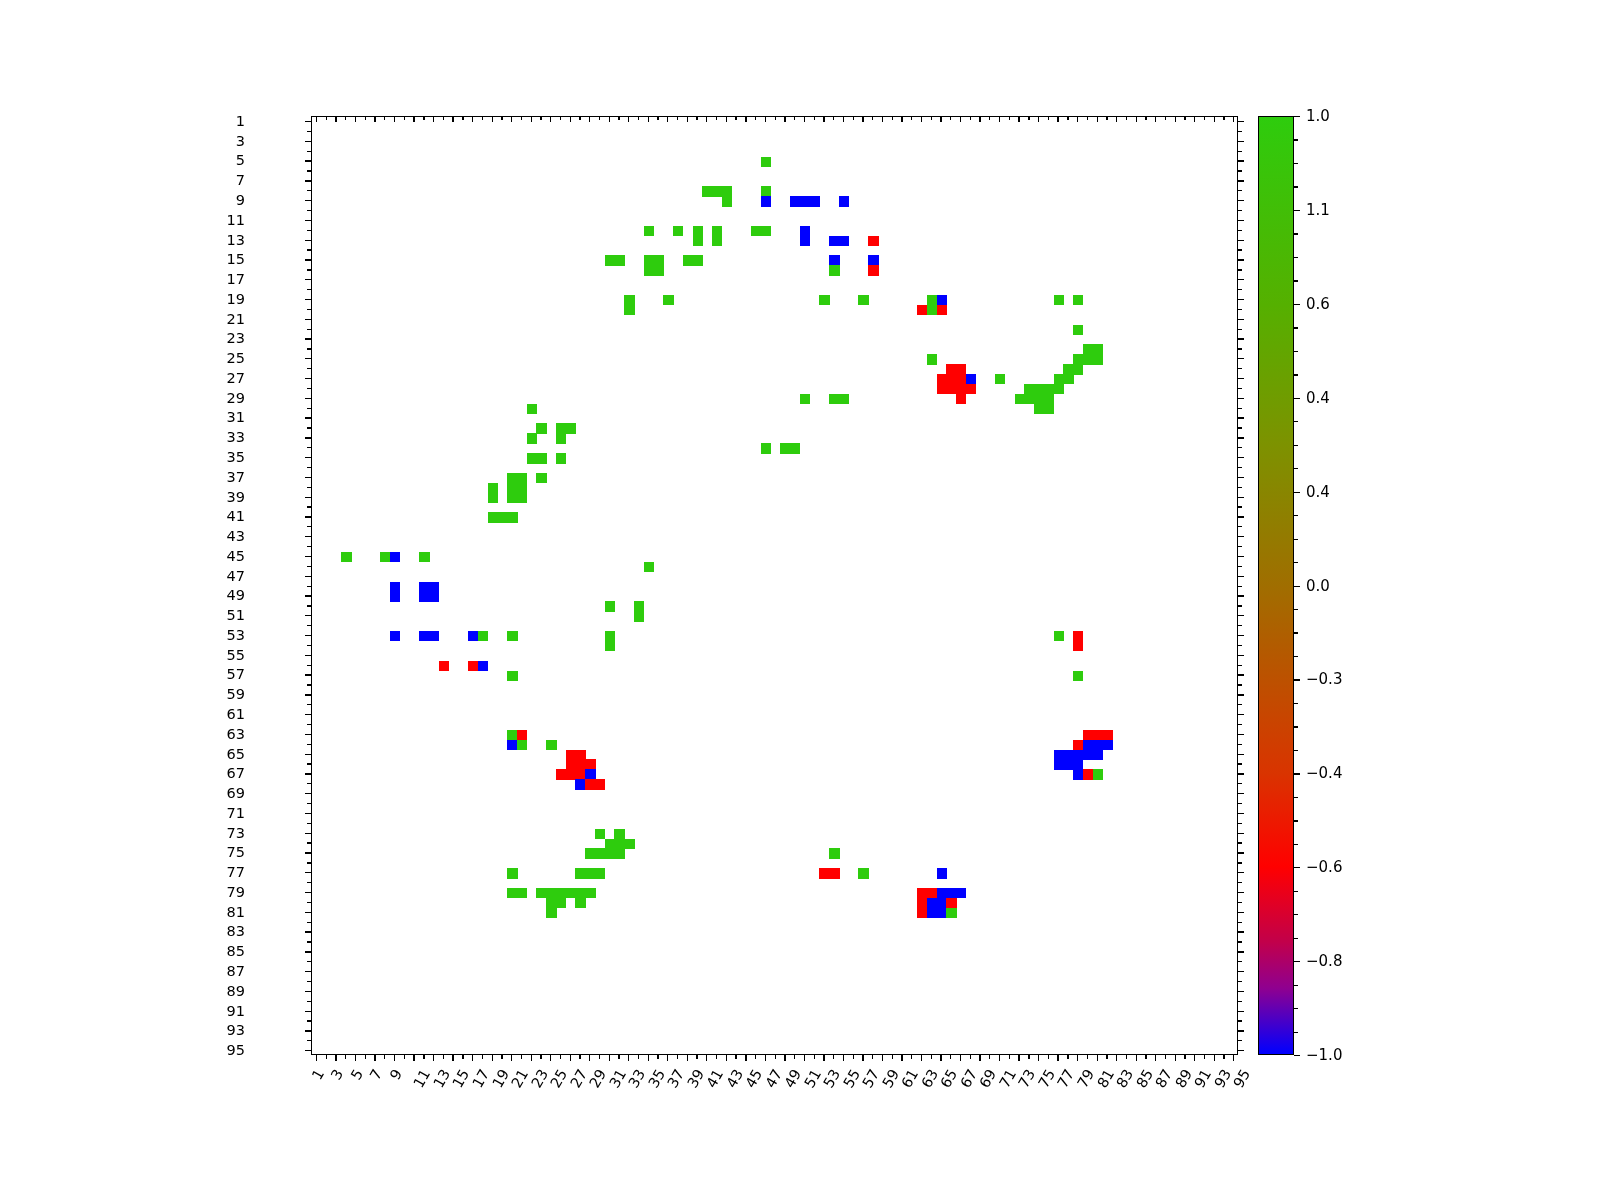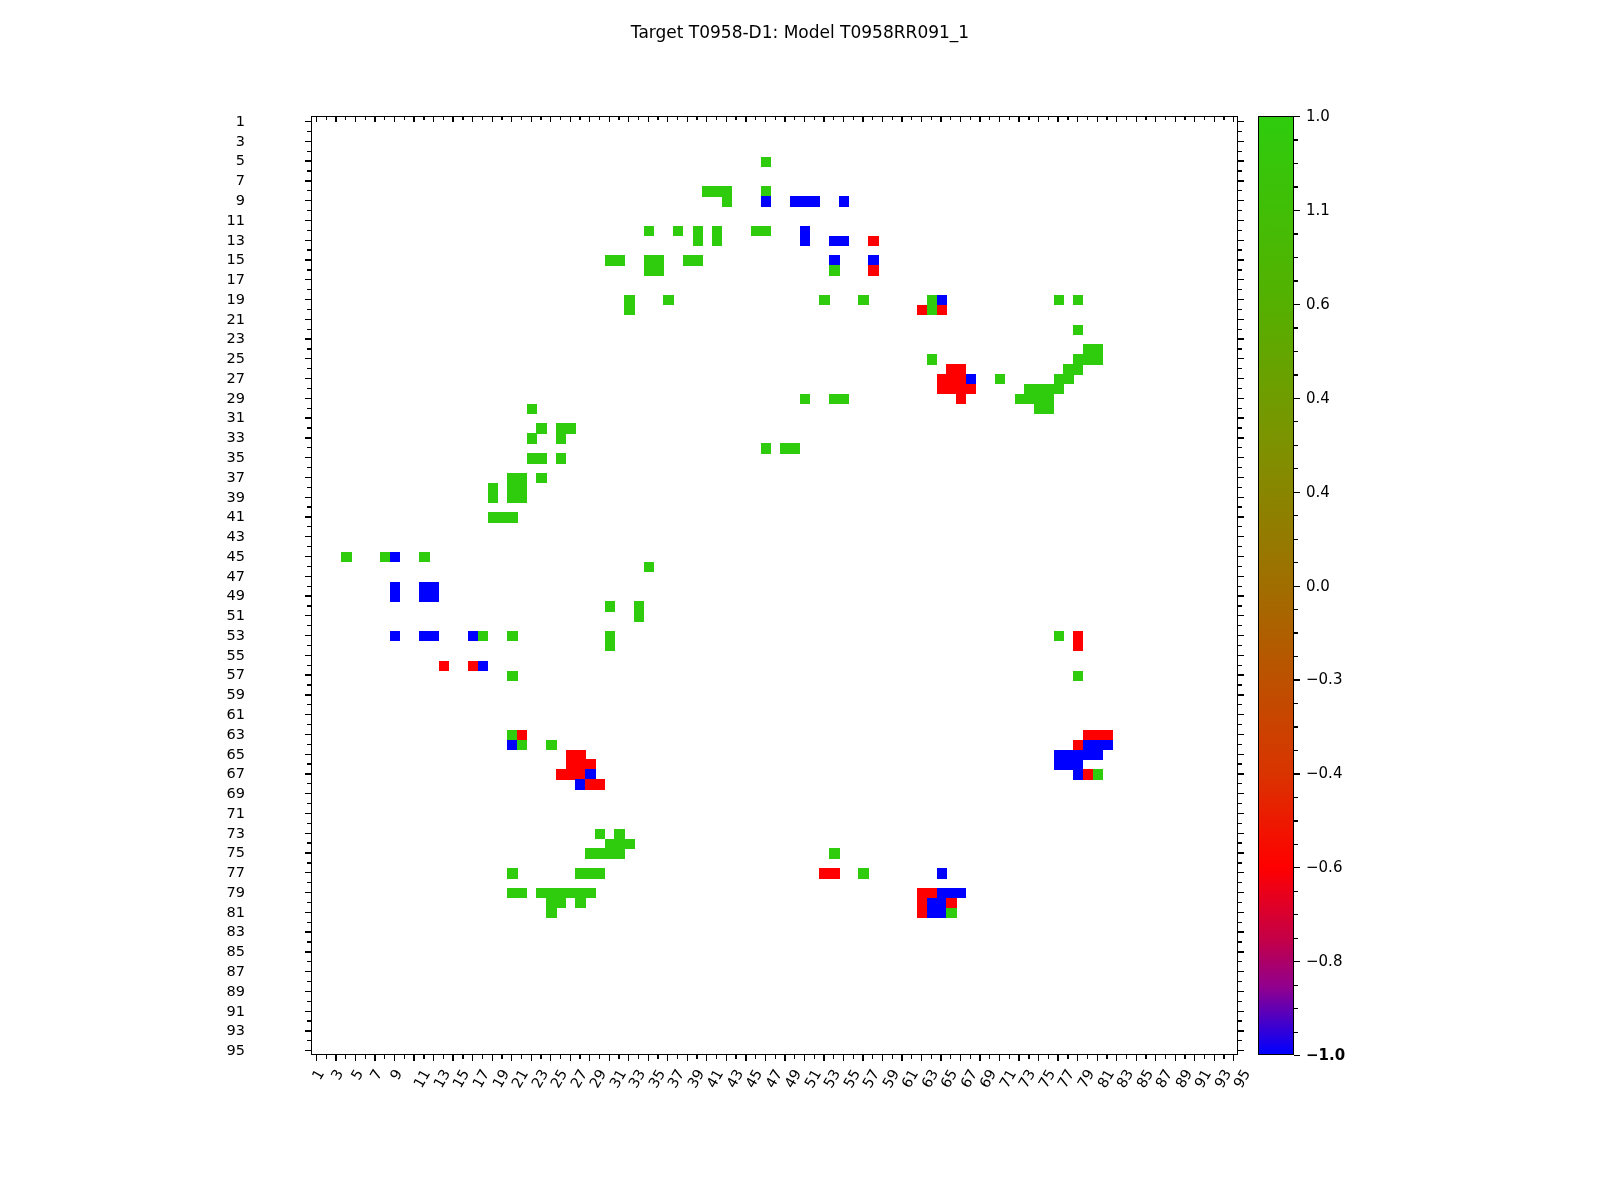--- a/index.html
+++ b/index.html
@@ -42,21 +42,20 @@
   .cb-tk{position:absolute;left:36px;width:6px;height:1.3px;background:#000;}
   .cb-tk.mn{width:4px;}
   .cb-lab{position:absolute;left:48px;font-size:15px;color:#000;transform:translateY(-50%);white-space:nowrap;}
 </style>
 </head>
 <body>
 
 <div id="root">
 
   <div class="title-block">
-    <div class="title-line">Target T0958-D1: Model T0958RR091_1</div>
   </div>
 
 
   <div class="plot-frame">
     <div class="cells" id="cells-layer">
         <div class="cell" style="left: 448.863px; top: 39.5368px; width: 10.3579px; height: 10.4842px; background: rgb(46, 204, 13);"></div>
         <div class="cell" style="left: 390.316px; top: 69.1895px; width: 10.3579px; height: 10.4842px; background: rgb(46, 204, 13);"></div>
         <div class="cell" style="left: 400.074px; top: 69.1895px; width: 10.3579px; height: 10.4842px; background: rgb(46, 204, 13);"></div>
         <div class="cell" style="left: 409.832px; top: 69.1895px; width: 10.3579px; height: 10.4842px; background: rgb(46, 204, 13);"></div>
         <div class="cell" style="left: 448.863px; top: 69.1895px; width: 10.3579px; height: 10.4842px; background: rgb(46, 204, 13);"></div>
@@ -775,21 +774,21 @@
       <div class="cb-lab" style="top: 469.5px;">0.0</div>
       <div class="cb-tk" style="top: 563.4px;"></div>
       <div class="cb-lab" style="top: 563.4px;">−0.3</div>
       <div class="cb-tk" style="top: 657.3px;"></div>
       <div class="cb-lab" style="top: 657.3px;">−0.4</div>
       <div class="cb-tk" style="top: 751.2px;"></div>
       <div class="cb-lab" style="top: 751.2px;">−0.6</div>
       <div class="cb-tk" style="top: 845.1px;"></div>
       <div class="cb-lab" style="top: 845.1px;">−0.8</div>
       <div class="cb-tk" style="top: 939px;"></div>
-      <div class="cb-lab" style="top: 939px; font-weight: bold;">−1.0</div>
+      <div class="cb-lab" style="top: 939px;">−1.0</div>
       <div class="cb-tk mn" style="top: 915.525px;"></div>
       <div class="cb-tk mn" style="top: 892.05px;"></div>
       <div class="cb-tk mn" style="top: 868.575px;"></div>
       <div class="cb-tk mn" style="top: 845.1px;"></div>
       <div class="cb-tk mn" style="top: 821.625px;"></div>
       <div class="cb-tk mn" style="top: 798.15px;"></div>
       <div class="cb-tk mn" style="top: 774.675px;"></div>
       <div class="cb-tk mn" style="top: 751.2px;"></div>
       <div class="cb-tk mn" style="top: 727.725px;"></div>
       <div class="cb-tk mn" style="top: 704.25px;"></div>

